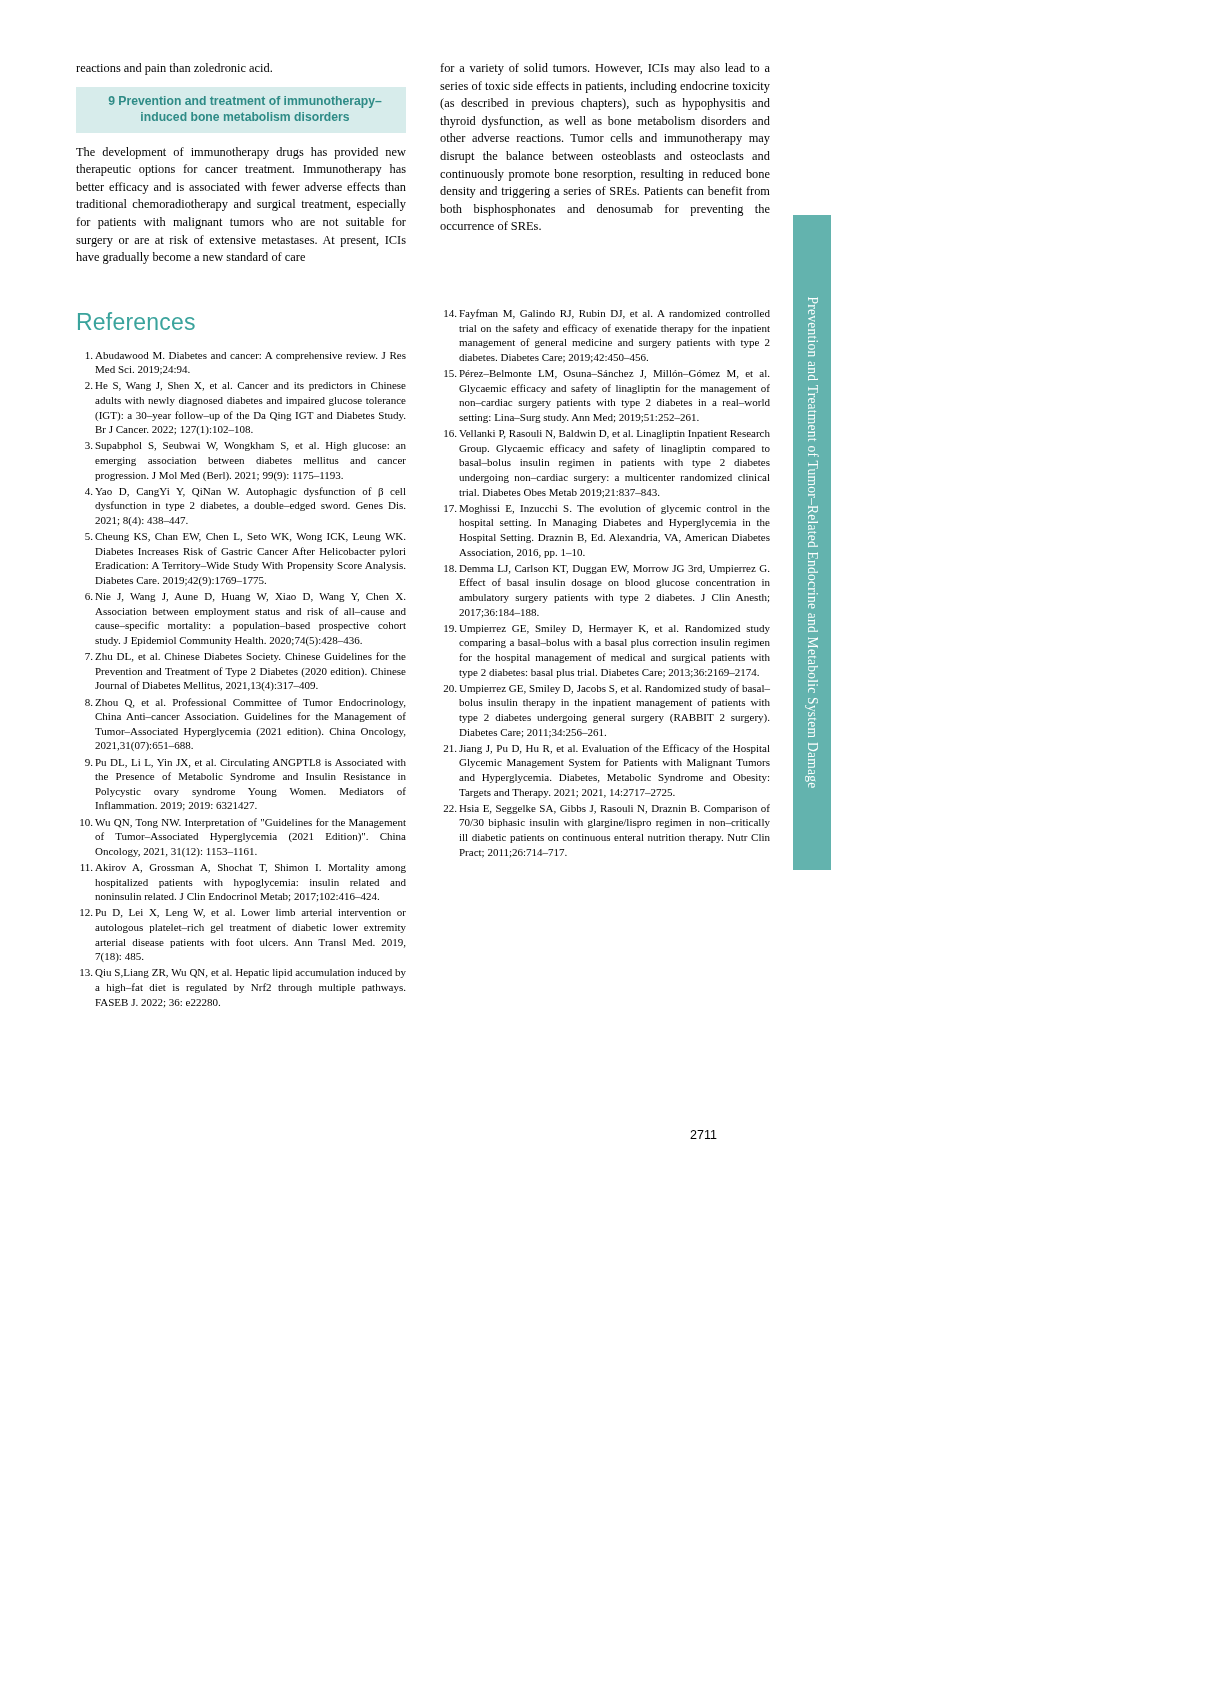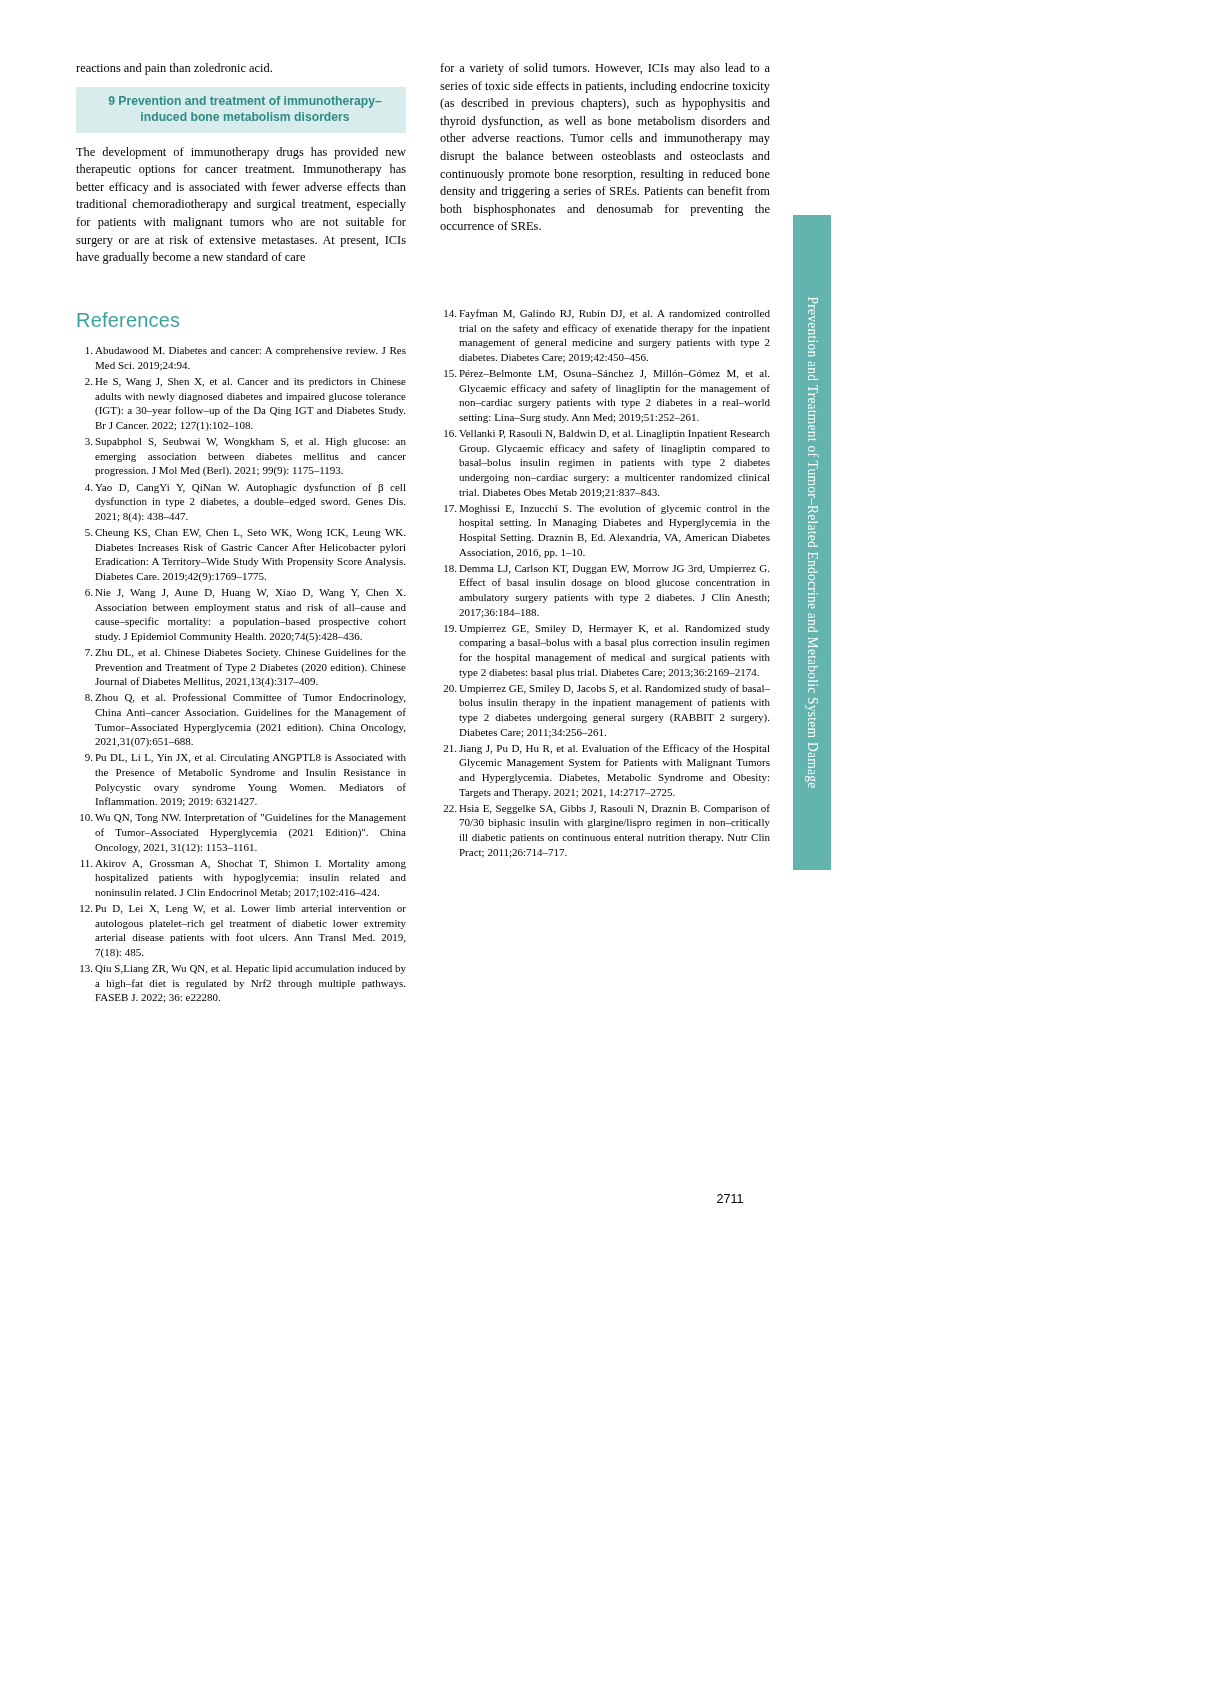--- a/index.html
+++ b/index.html
@@ -52,21 +52,21 @@
     text-align: center;
     padding: 6px 8px 7px 16px;
     margin: 5px 0 11px 0;
     box-sizing: border-box;
   }
 
   
   .ref-title {
     color: #3aa39c;
     font-family: "Liberation Sans", sans-serif;
-    font-size: 20px;
+    font-size: 23px;
     font-weight: normal;
     letter-spacing: .2px;
     margin: 0 0 9px 0;
   }
   .ref-list {
     font-size: 11px;
     line-height: 1.33;
   }
   .ref-item {
     display: flex;
@@ -109,23 +109,23 @@
     letter-spacing: .2px;
     display: flex;
     align-items: center;
     justify-content: center;
     white-space: nowrap;
   }
 
   .page-number {
     position: absolute;
     left: 690px;
-    top: 1192px;
+    top: 1128px;
     width: 80px;
-    text-align: center;
+    text-align: left;
     font-size: 12.5px;
     font-family: "Liberation Sans", sans-serif;
     color: #000;
   }
 </style>
 </head>
 <body>
 
 <div class="page">
 

